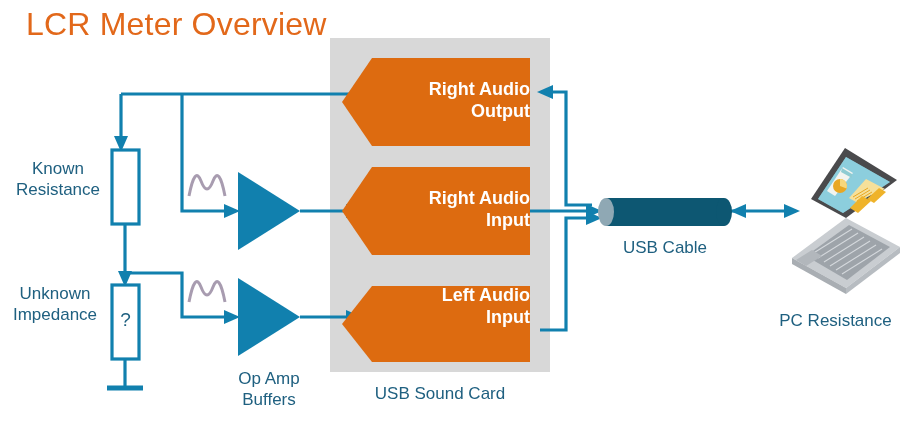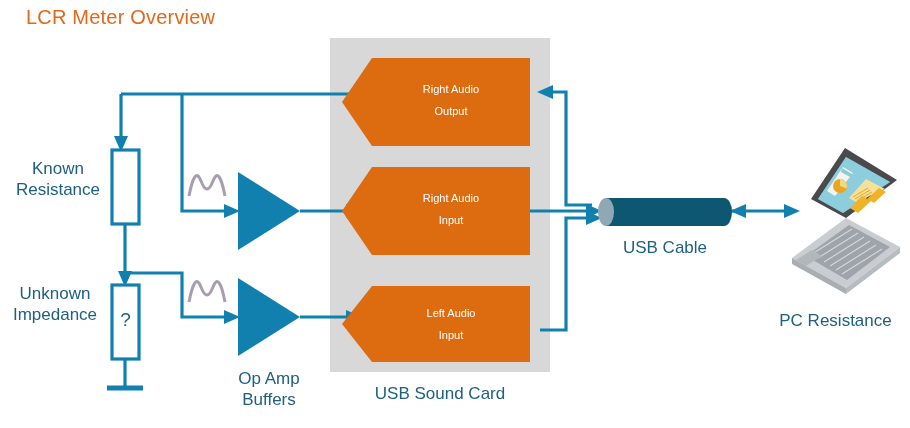--- a/index.html
+++ b/index.html
@@ -27,31 +27,32 @@
     color: #1F6080;
     font-size: 17px;
     line-height: 21px;
     text-align: center;
     white-space: pre-line;
     pointer-events: none;
   }
   .blocklbl {
     position: absolute;
     color: #ffffff;
-    font-size: 11px;
+    font-size: 18px;
     line-height: 22px;
-    text-align: center;
+    text-align: right;
     white-space: pre-line;
+    font-weight: bold;
   }
   #title {
     position: absolute;
     left: 26px;
     top: 6px;
     color: #E2681A;
-    font-size: 20px;
+    font-size: 32px;
     letter-spacing: 0.2px;
   }
 </style>
 </head>
 <body>
 
 <div id="stage">
 
   <div id="title">LCR Meter Overview</div>
 
@@ -176,16 +177,16 @@
   <div class="lbl" style="left:605px; top:230px; width:120px;margin-top:7px;">USB Cable</div>
 
   <div class="lbl" style="left:763px; top:310px; width:145px;">PC Resistance</div>
 
   <div class="blocklbl" style="left:372px; top:78px; width:158px;">Right Audio
 Output</div>
 
   <div class="blocklbl" style="left:372px; top:187px; width:158px;">Right Audio
 Input</div>
 
-  <div class="blocklbl" style="left:372px; top:302px; width:158px;">Left Audio
+  <div class="blocklbl" style="left:372px; top:284px; width:158px;">Left Audio
 Input</div>
 
 </div>
 
 </body></html>

